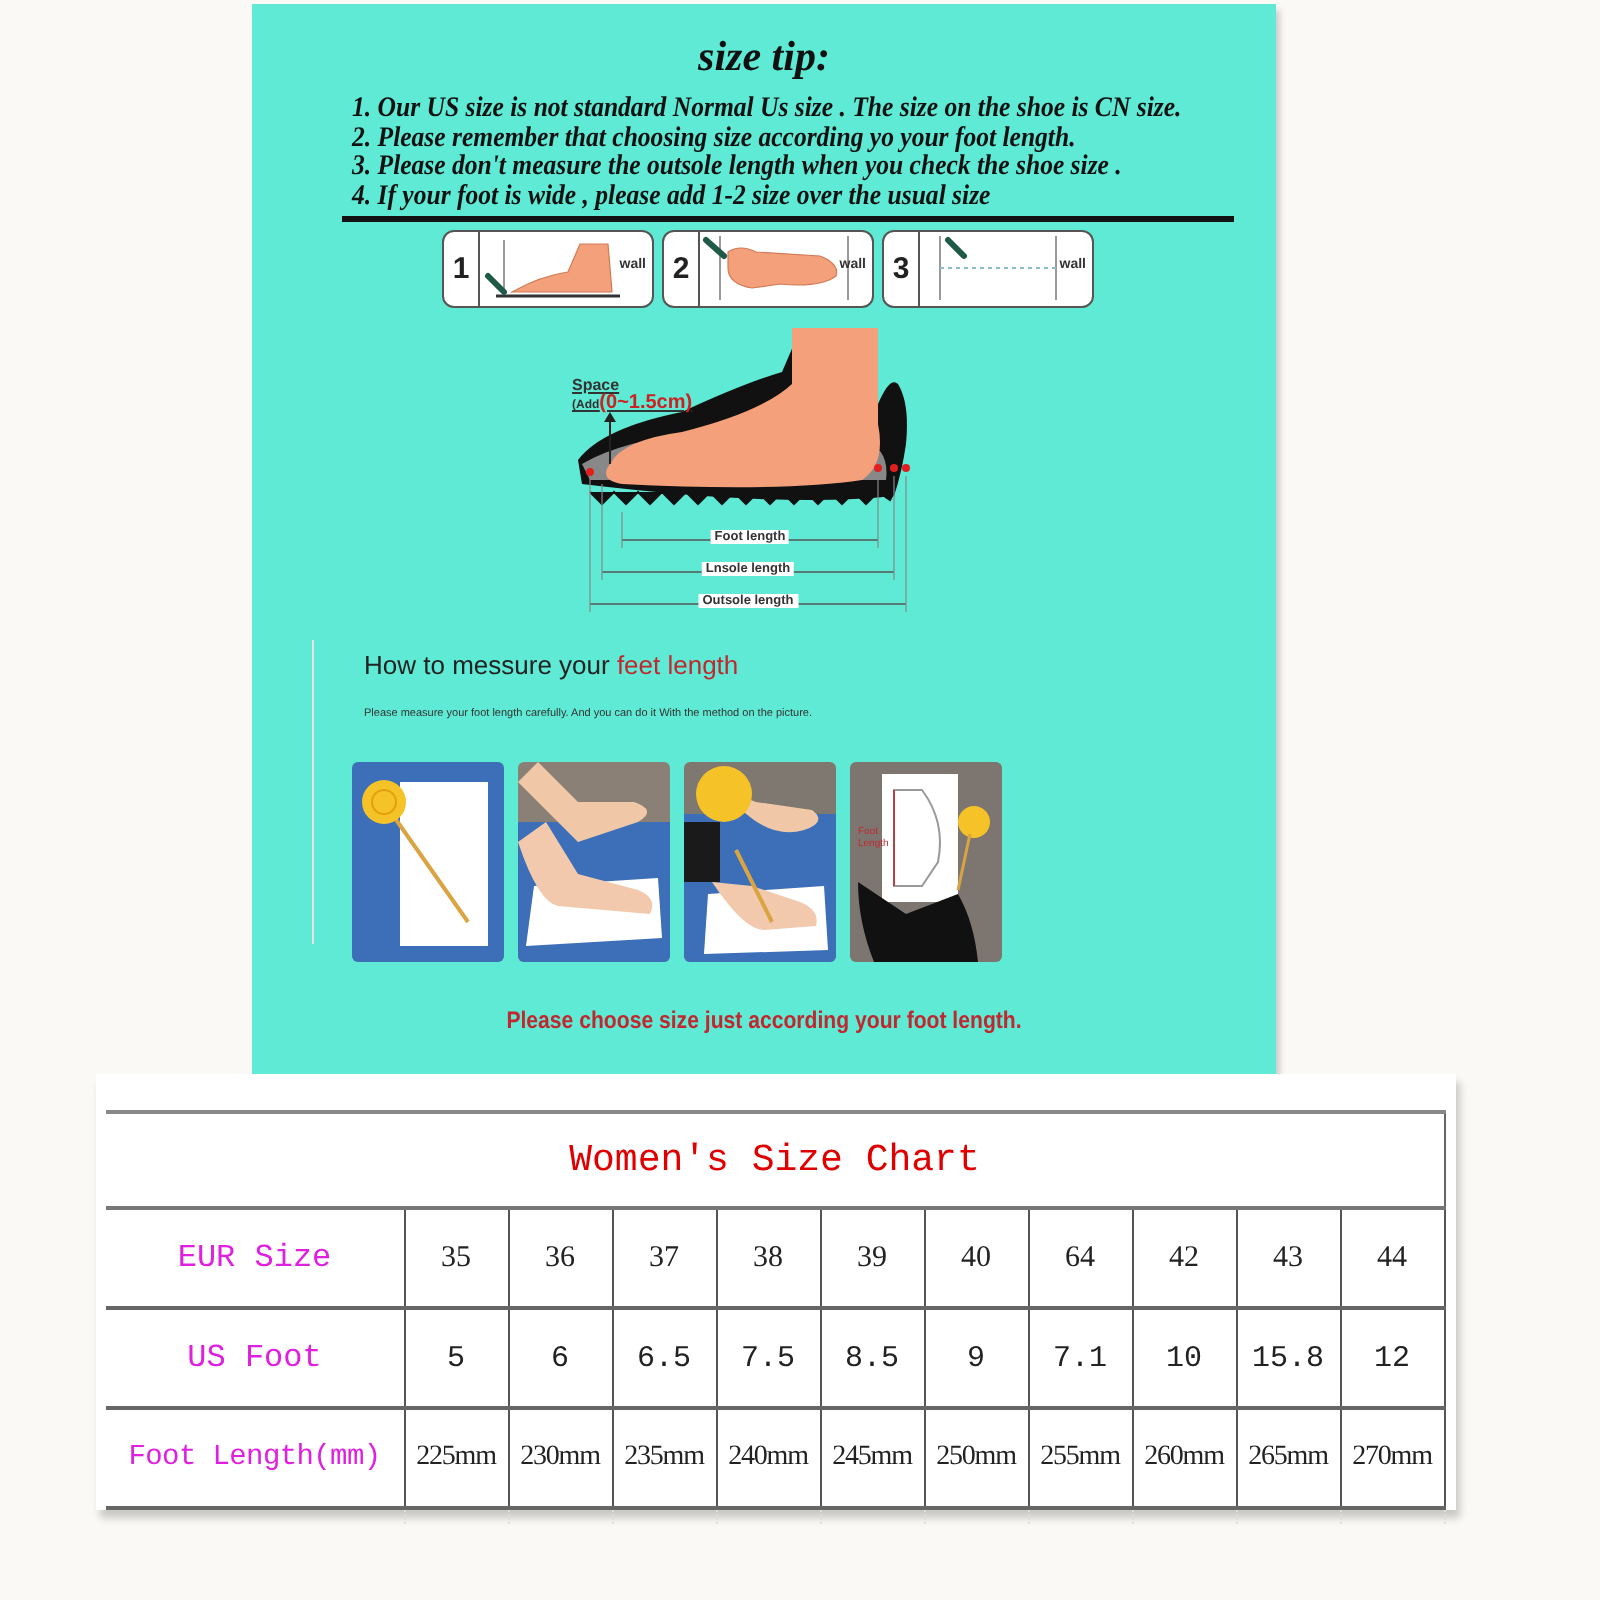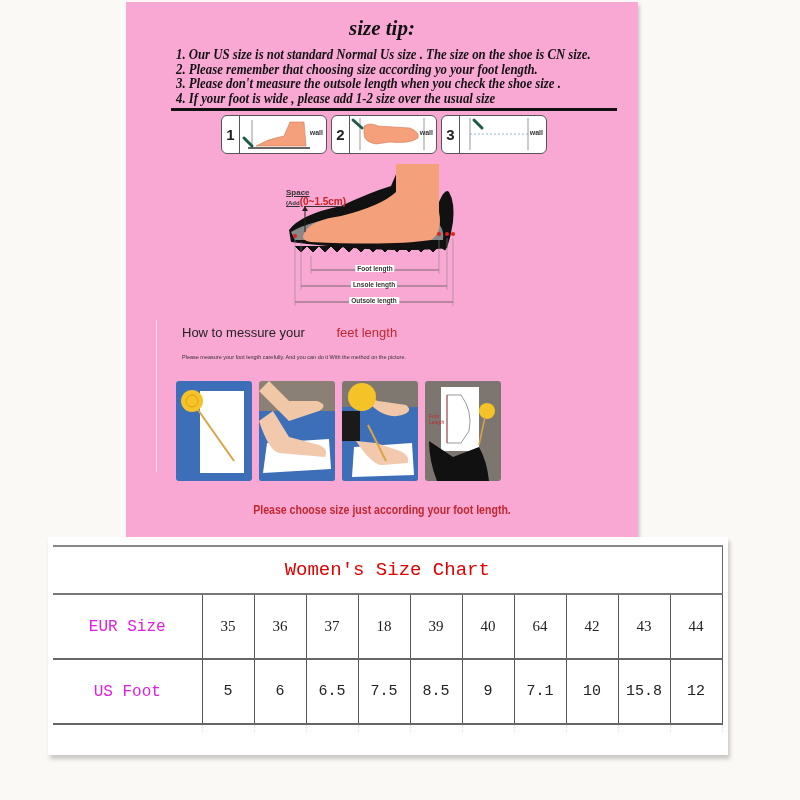--- a/index.html
+++ b/index.html
@@ -2,21 +2,21 @@
 <html><head>
   <meta charset="utf-8">
   <style>
     * { box-sizing: border-box; margin: 0; padding: 0; }
     html, body { width: 800px; height: 800px; overflow: hidden; }
     body { background: #faf9f6; position: relative; font-family: "Liberation Sans", sans-serif; }
 
     
     .top-card {
       position: absolute; left: 126px; top: 2px; width: 512px; height: 536px;
-      background: #f9a8d4;
+      background: #5eead4;
       box-shadow: 2px 3px 3px rgba(0,0,0,0.18);
     }
     .tip-title {
       position: absolute; left: 0; right: 0; top: 14px; text-align: center;
       font-family: "Liberation Serif", serif; font-style: italic; font-weight: bold;
       font-size: 21px; color: #111;
     }
     .tip-list { position: absolute; left: 50px; top: 45px; }
     .tip-line {
       font-family: "Liberation Serif", serif; font-style: italic; font-weight: bold;
@@ -44,40 +44,40 @@
     .space-label { position: absolute; left: 15px; top: 26px; font-size: 8px; font-weight: bold; color: #333; line-height: 9px; text-decoration: underline; }
     .space-value { color: #cc2222; font-size: 10px; }
     .len-label {
       position: absolute; font-size: 6.5px; font-weight: bold; color: #333; background: #fff; padding: 0 2px;
       transform: translateX(-50%);
     }
 
     
     .howto-border { position: absolute; left: 30px; top: 318px; width: 1px; height: 152px; background: #e4e4e4; }
     .howto-title { position: absolute; left: 56px; top: 323px; font-size: 13px; color: #222; }
-    .howto-title .accent { color: #c0282f; margin-left: 28px; }
+    .howto-title .accent { color: #c0282f; }
     .howto-sub { position: absolute; left: 56px; top: 352px; font-size: 5.5px; color: #333; white-space: nowrap; }
     .photos { position: absolute; left: 50px; top: 379px; display: flex; gap: 7px; }
     .photo { width: 76px; height: 100px; border-radius: 3px; position: relative; overflow: hidden; }
     .choose-note {
       position: absolute; left: 0; right: 0; top: 501px; text-align: center;
       font-size: 12px; font-weight: bold; color: #c0282f;
       transform: scaleX(0.88);
     }
 
     
     .chart-card {
       position: absolute; left: 48px; top: 537px; width: 680px; height: 218px;
       background: #fff; box-shadow: 2px 4px 4px rgba(0,0,0,0.2);
     }
     table.size-table {
-      position: absolute; left: 5px; top: 8px; border-collapse: collapse; table-layout: fixed;
+      position: absolute; left: 5px; top: 18px; border-collapse: collapse; table-layout: fixed;
       font-family: "Liberation Serif", serif;
     }
-    .size-table td { height: 65px; text-align: center; vertical-align: middle; font-size: 15px; color: #222; }
+    .size-table td { height: 50px; text-align: center; vertical-align: middle; font-size: 15px; color: #222; }
     .size-table tr.title-row td {
       height: 48px; font-family: "Liberation Mono", monospace; font-size: 19px; color: #e00000;
       border-top: 2px solid #888; border-bottom: 2px solid #777; border-right: 1.5px solid #666;
     }
     .size-table tr.data-row td { border-bottom: 2px solid #666; border-right: 1.5px solid #555; }
     .size-table tr.data-row td.row-label {
       font-family: "Liberation Mono", monospace; color: #e020e0; font-size: 16px; text-align: center; white-space: nowrap;
     }
     .size-table tr.data-row td.row-label.long { font-size: 14.5px; letter-spacing: -0.3px; }
     .size-table tr.data-row td.mm { font-size: 14px; letter-spacing: -0.6px; }
@@ -241,41 +241,54 @@
     </colgroup>
     <tbody>
         <tr class="title-row">
       <td colspan="11">Women's Size Chart</td>
     </tr>
     <tr class="data-row">
       <td class="row-label">EUR Size</td>
       <td>35</td>
       <td>36</td>
       <td>37</td>
-      <td>18</td>
+      <td>38</td>
       <td>39</td>
       <td>40</td>
       <td>64</td>
       <td>42</td>
       <td>43</td>
       <td>44</td>
     </tr>
     <tr class="data-row">
       <td class="row-label">US Foot</td>
       <td class="mono">5</td>
       <td class="mono">6</td>
       <td class="mono">6.5</td>
       <td class="mono">7.5</td>
       <td class="mono">8.5</td>
       <td class="mono">9</td>
       <td class="mono">7.1</td>
       <td class="mono">10</td>
       <td class="mono">15.8</td>
       <td class="mono">12</td>
     </tr>
+    <tr class="data-row">
+      <td class="row-label long">Foot Length(mm)</td>
+      <td class="mm">225mm</td>
+      <td class="mm">230mm</td>
+      <td class="mm">235mm</td>
+      <td class="mm">240mm</td>
+      <td class="mm">245mm</td>
+      <td class="mm">250mm</td>
+      <td class="mm">255mm</td>
+      <td class="mm">260mm</td>
+      <td class="mm">265mm</td>
+      <td class="mm">270mm</td>
+    </tr>
     <tr class="tail-row">
       <td></td>
           <td></td>
           <td></td>
           <td></td>
           <td></td>
           <td></td>
           <td></td>
           <td></td>
           <td></td>

